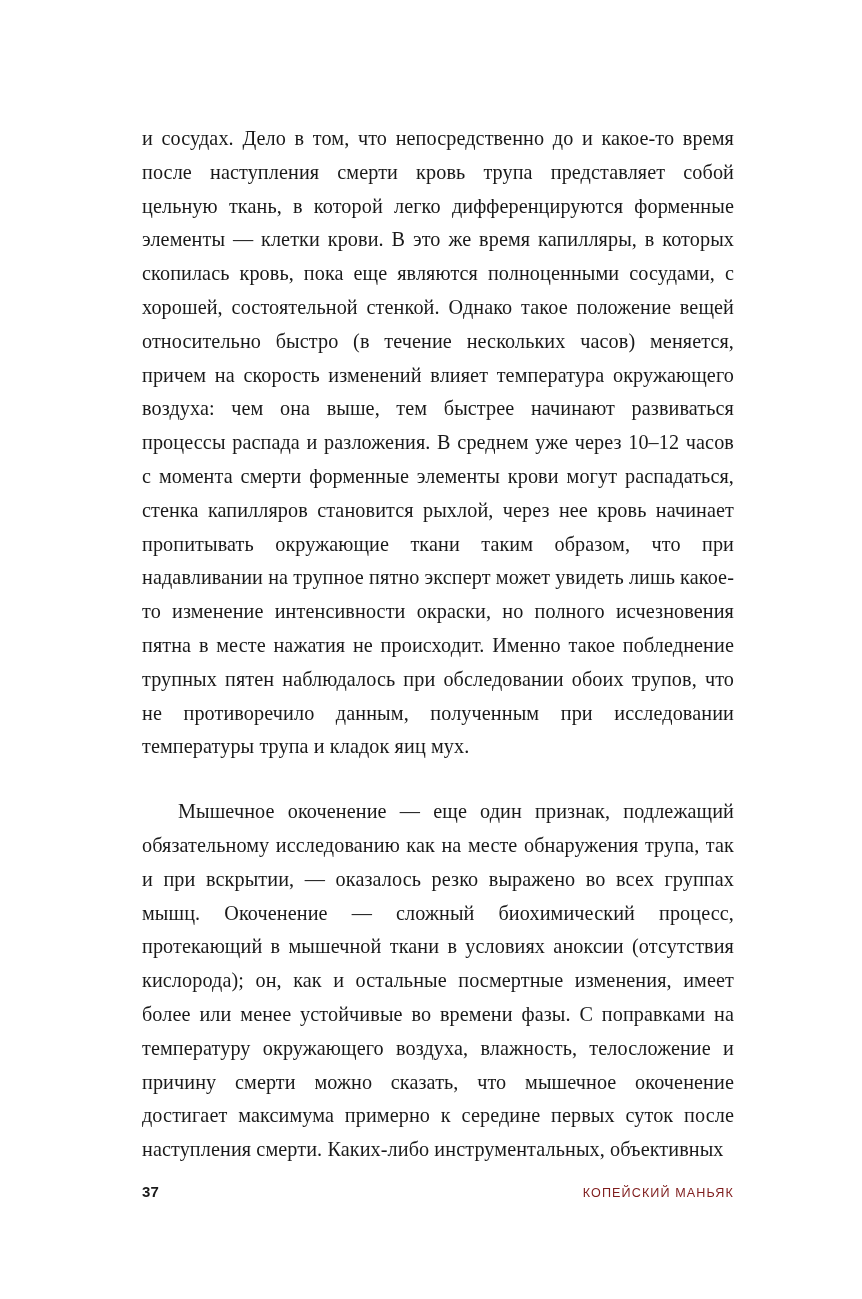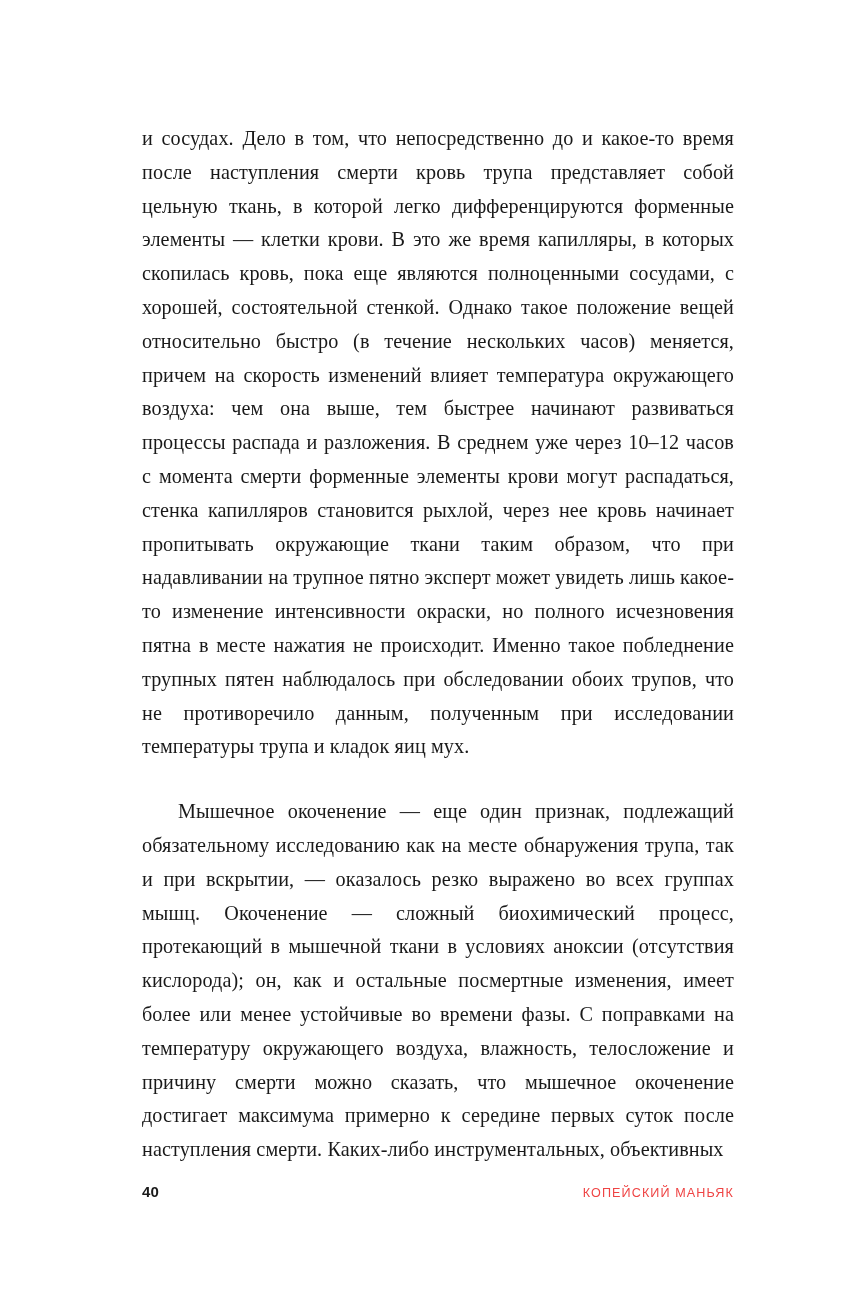--- a/index.html
+++ b/index.html
@@ -61,33 +61,33 @@
     color: #1a1a1a;
     letter-spacing: 0.2px;
   }
   .running-title {
     position: absolute;
     right: 0;
     top: 3px;
     font-family: "Liberation Sans", sans-serif;
     font-size: 12.6px;
     font-weight: normal;
-    color: #ef4444;
+    color: #7f1d1d;
     letter-spacing: 1.1px;
     text-transform: uppercase;
   }
 </style>
 </head>
 <body>
 
 <div class="page">
 
   <div class="text-block">
     <p class="para">и сосудах. Дело в том, что непосредственно до и какое-то время после наступления смерти кровь трупа представляет собой цельную ткань, в которой легко дифференцируются форменные элементы — клетки крови. В это же время капилляры, в которых скопилась кровь, пока еще являются полноценными сосудами, с хорошей, состоятельной стенкой. Однако такое положение вещей относительно быстро (в течение нескольких часов) меняется, причем на скорость изменений влияет температура окружающего воздуха: чем она выше, тем быстрее начинают развиваться процессы распада и разложения. В среднем уже через 10–12 часов с момента смерти форменные элементы крови могут распадаться, стенка капилляров становится рыхлой, через нее кровь начинает пропитывать окружающие ткани таким образом, что при надавливании на трупное пятно эксперт может увидеть лишь какое-то изменение интенсивности окраски, но полного исчезновения пятна в месте нажатия не происходит. Именно такое побледнение трупных пятен наблюдалось при обследовании обоих трупов, что не противоречило данным, полученным при исследовании температуры трупа и кладок яиц мух.</p>
     <p class="para">Мышечное окоченение — еще один признак, подлежащий обязательному исследованию как на месте обнаружения трупа, так и при вскрытии, — оказалось резко выражено во всех группах мышц. Окоченение — сложный биохимический процесс, протекающий в мышечной ткани в условиях аноксии (отсутствия кислорода); он, как и остальные посмертные изменения, имеет более или менее устойчивые во времени фазы. С поправками на температуру окружающего воздуха, влажность, телосложение и причину смерти можно сказать, что мышечное окоченение достигает максимума примерно к середине первых суток после наступления смерти. Каких-либо инструментальных, объективных</p>
   </div>
 
   <div class="footer">
-    <span class="folio">40</span>
+    <span class="folio">37</span>
     <span class="running-title">КОПЕЙСКИЙ МАНЬЯК</span>
   </div>
 
 </div>
 
 </body></html>

